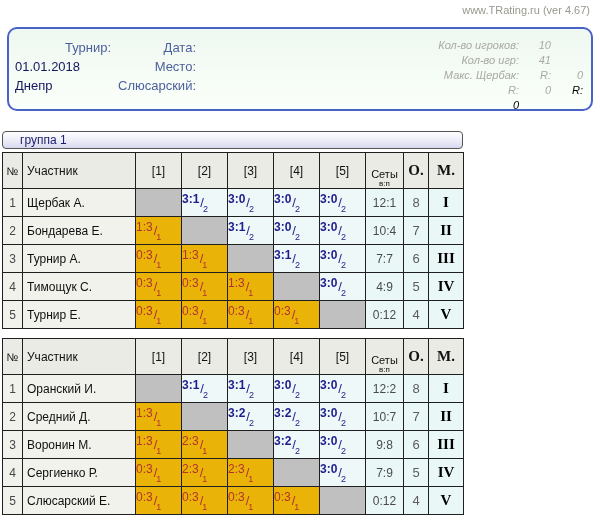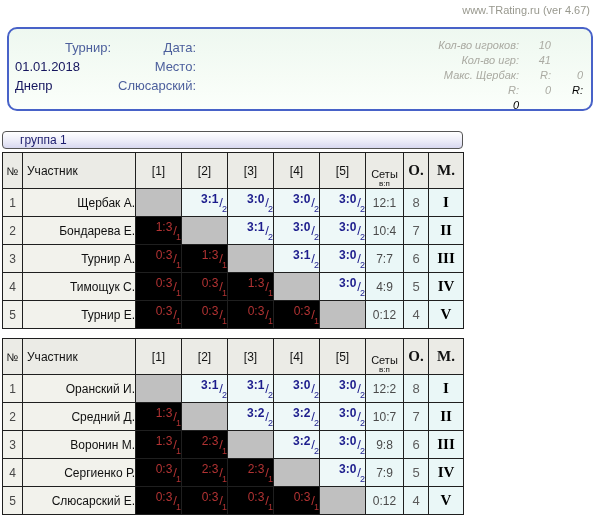--- a/index.html
+++ b/index.html
@@ -25,25 +25,25 @@
              padding-left:17px;font-size:12px;color:#1c1c6e;box-sizing:border-box;}
   table.grid{border-collapse:collapse;table-layout:fixed;width:461px;}
   .grid th,.grid td{border:1px solid #1f1f1f;padding:0;height:27px;overflow:hidden;}
   .grid th{background:#ebebe6;font-weight:normal;font-size:12px;color:#111;}
   th.c-num{font-size:11px;}
   th.c-name{text-align:left;padding-left:4px;}
   th.c-o,th.c-m{font-family:"Liberation Serif","DejaVu Serif",serif;font-weight:bold;font-size:15px;}
   th.c-sets .t{font-size:11px;line-height:11px;margin-top:16px;}
   th.c-sets .s{font-size:8px;line-height:8px;}
   td.c-num{background:#f2f2ec;text-align:center;font-size:12px;color:#474747;}
-  td.c-name{background:#f2f2ec;text-align:right;padding-left:4px;font-size:12px;color:#101010;}
-  td.c-r{text-align:right;font-size:12px;background:#fff;}
+  td.c-name{background:#f2f2ec;text-align:left;padding-left:4px;font-size:12px;color:#101010;}
+  td.c-r{text-align:left;font-size:12px;background:#fff;}
   td.self{background:#c0c0c0;}
   td.win{background:#eef8f8;}
-  td.loss{background:#000000;}
+  td.loss{background:#eab308;}
   .sc{vertical-align:3px;}
   .win .sc{font-weight:bold;color:#1c1c8c;}
   .win .frac{color:#1c1c8c;}
   .loss .sc{color:#b23333;}
   .loss .frac{color:#b23333;}
   .frac{margin-left:1px;}
   .sl{font-size:13px;vertical-align:-1px;}
   .den{font-size:9px;vertical-align:-6px;margin-left:-1px;}
   td.c-sets{background:#eaf7f7;text-align:center;font-size:12px;color:#4a4a4a;}
   td.c-o{background:#eaf7f7;text-align:center;font-size:13px;color:#5c5c5c;}

